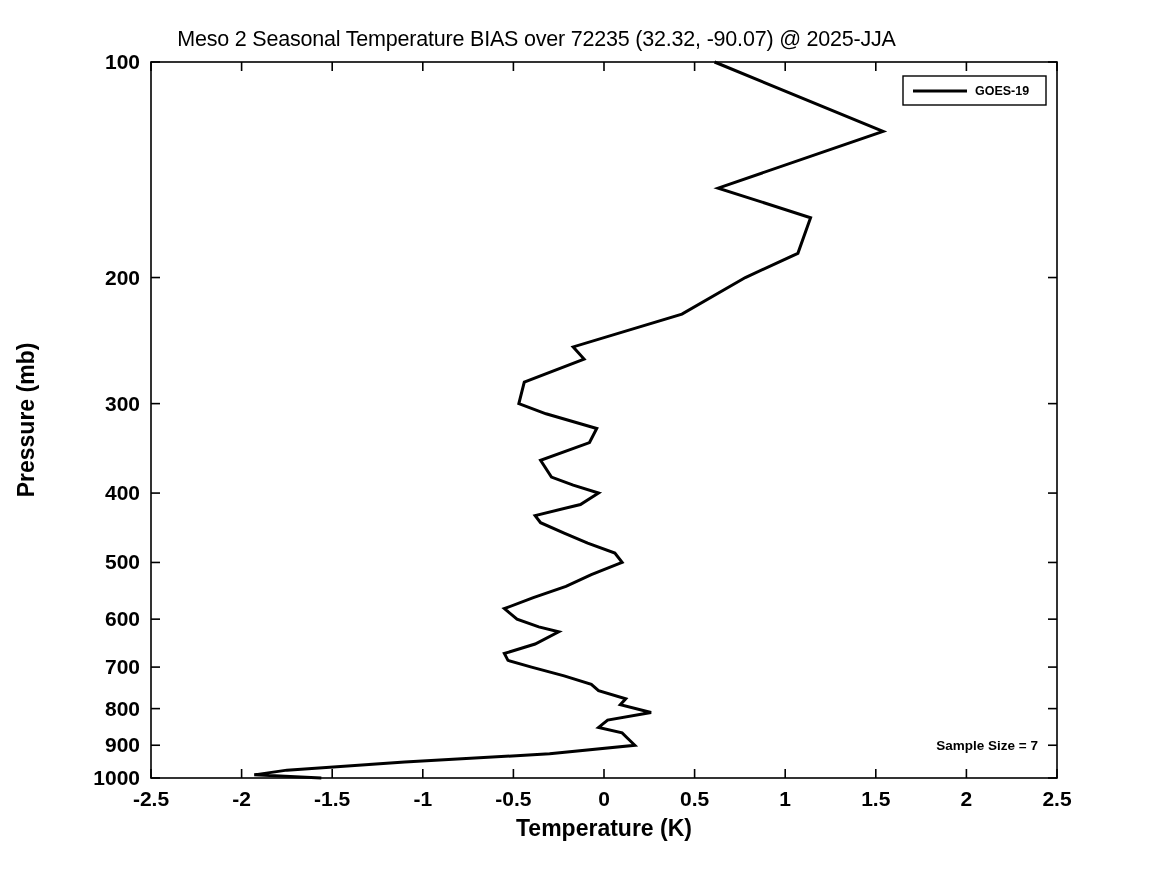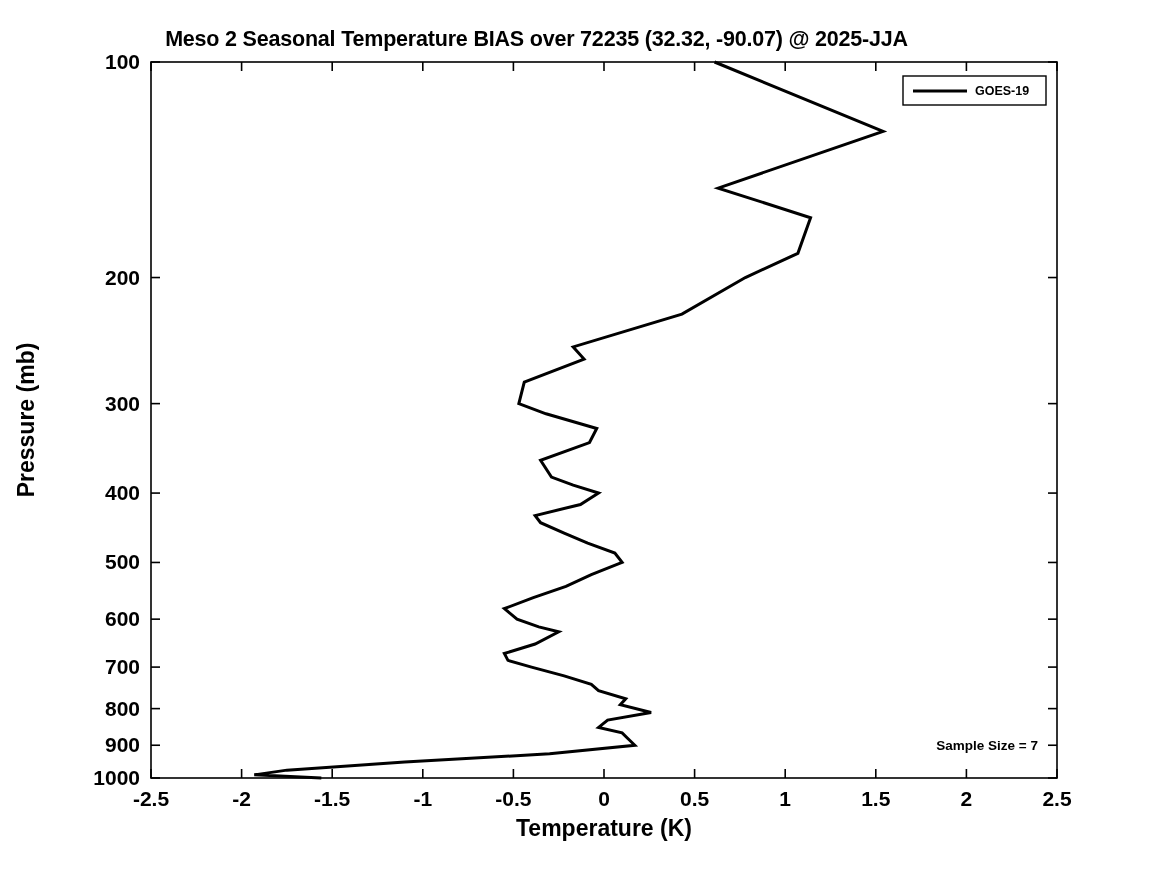--- a/index.html
+++ b/index.html
@@ -19,21 +19,21 @@
     height: 875px;
     background: #ffffff;
   }
   #chart-title {
     position: absolute;
     left: 0;
     top: 27px;
     width: 1073px;
     text-align: center;
     font-size: 21.5px;
-    font-weight: bold;
+    font-weight: normal;
     color: #000000;
     letter-spacing: -0.2px;
     white-space: nowrap;
   }
   #plot-svg {
     position: absolute;
     left: 0;
     top: 0;
   }
   .axis-tick-label {

